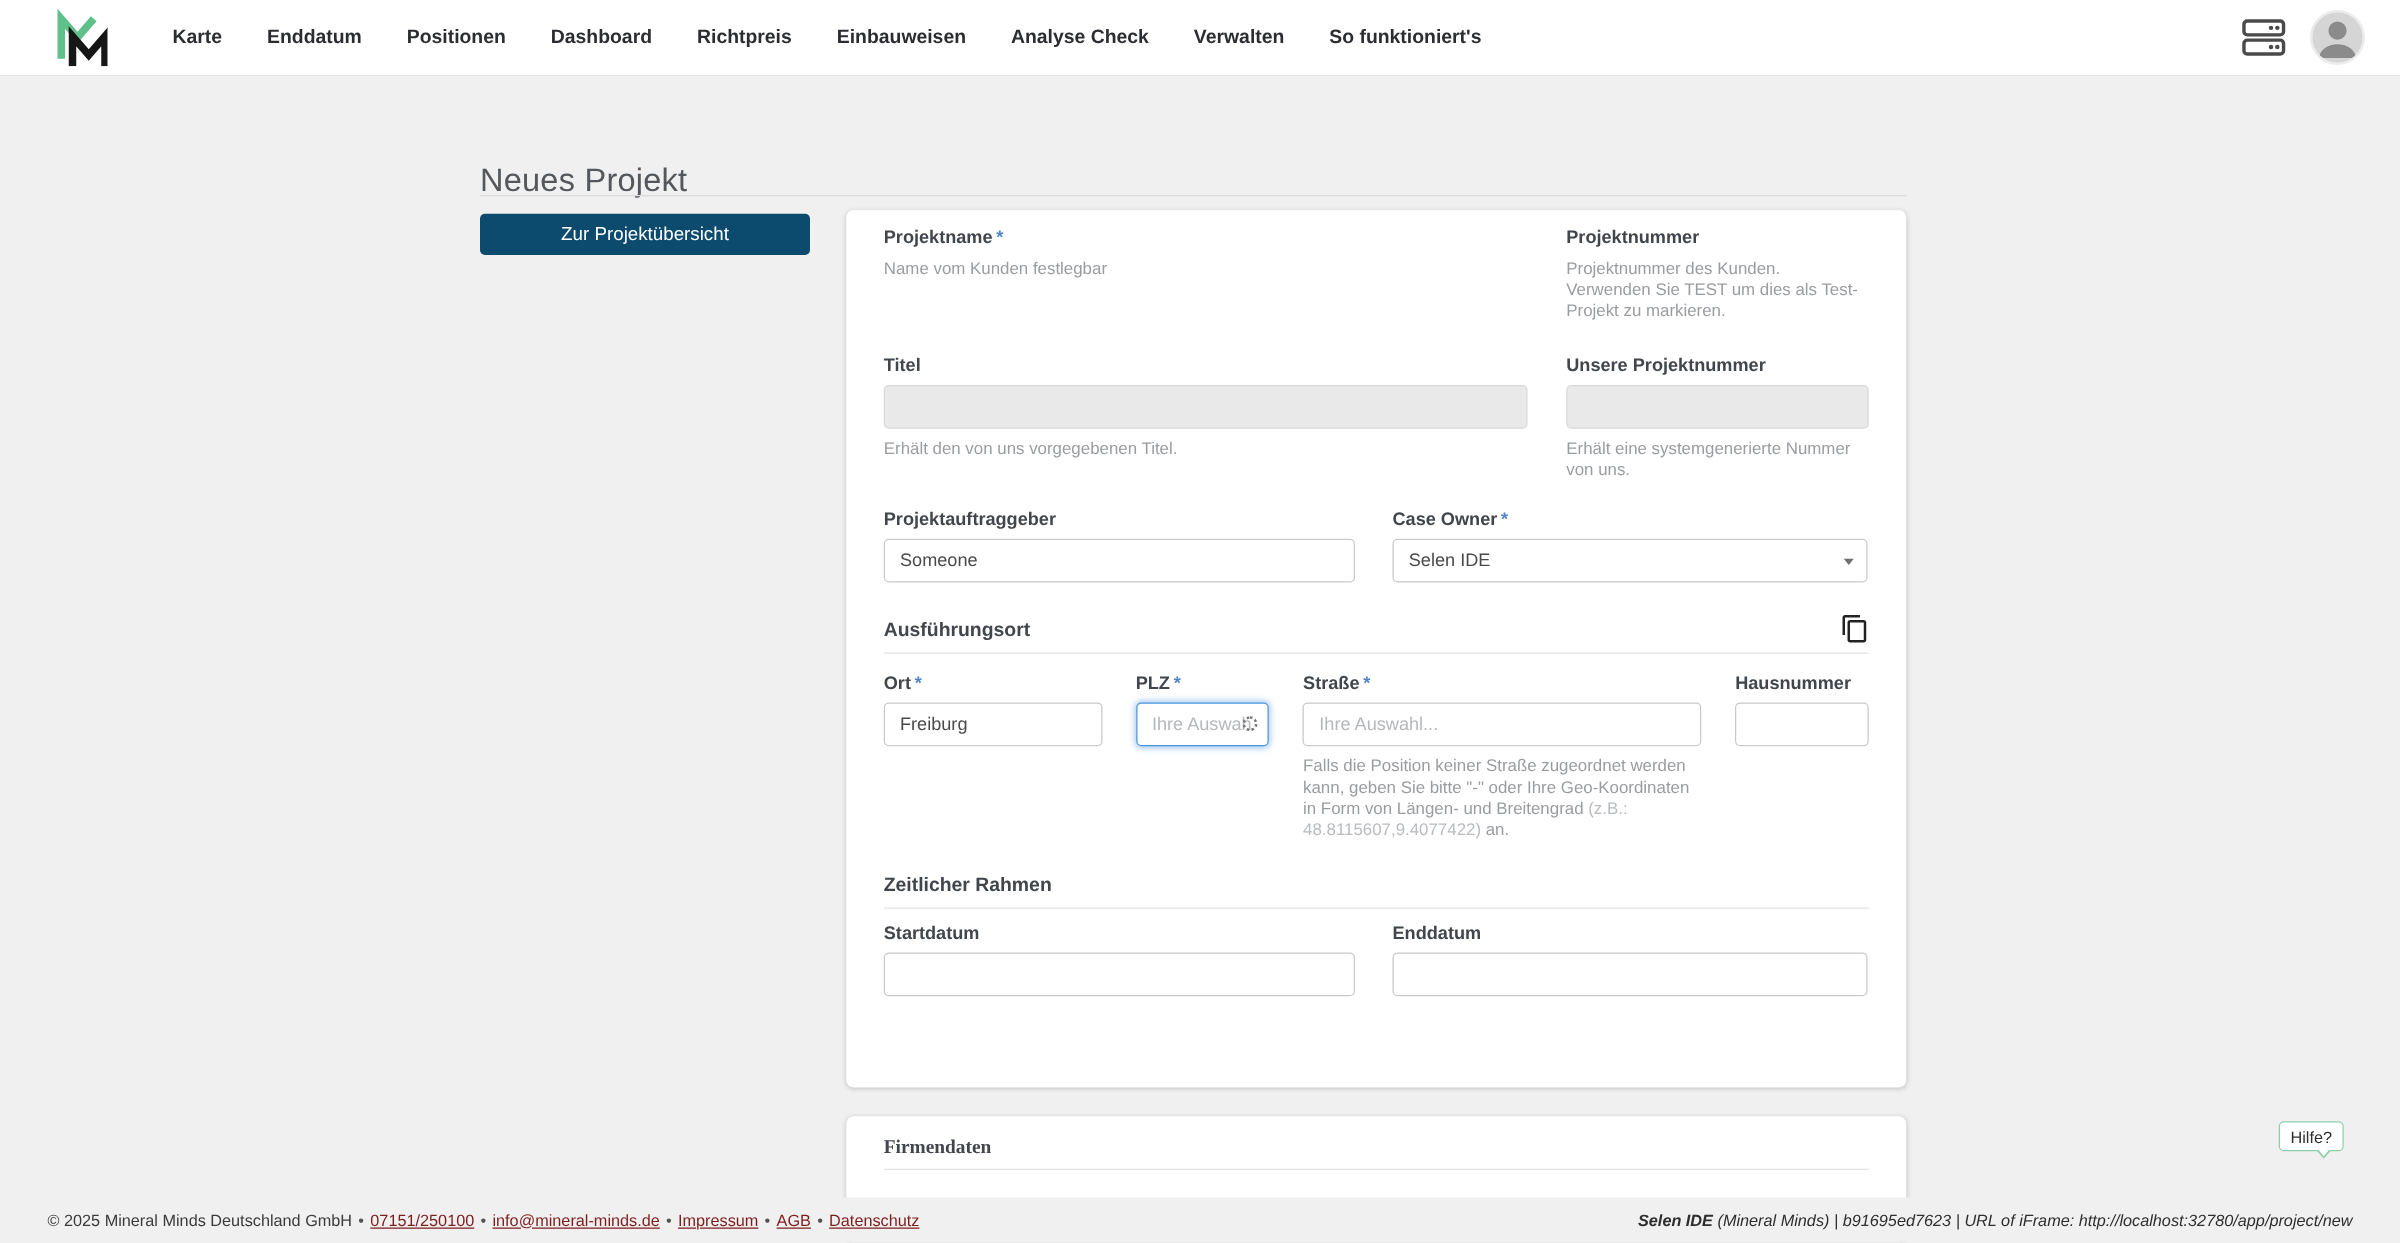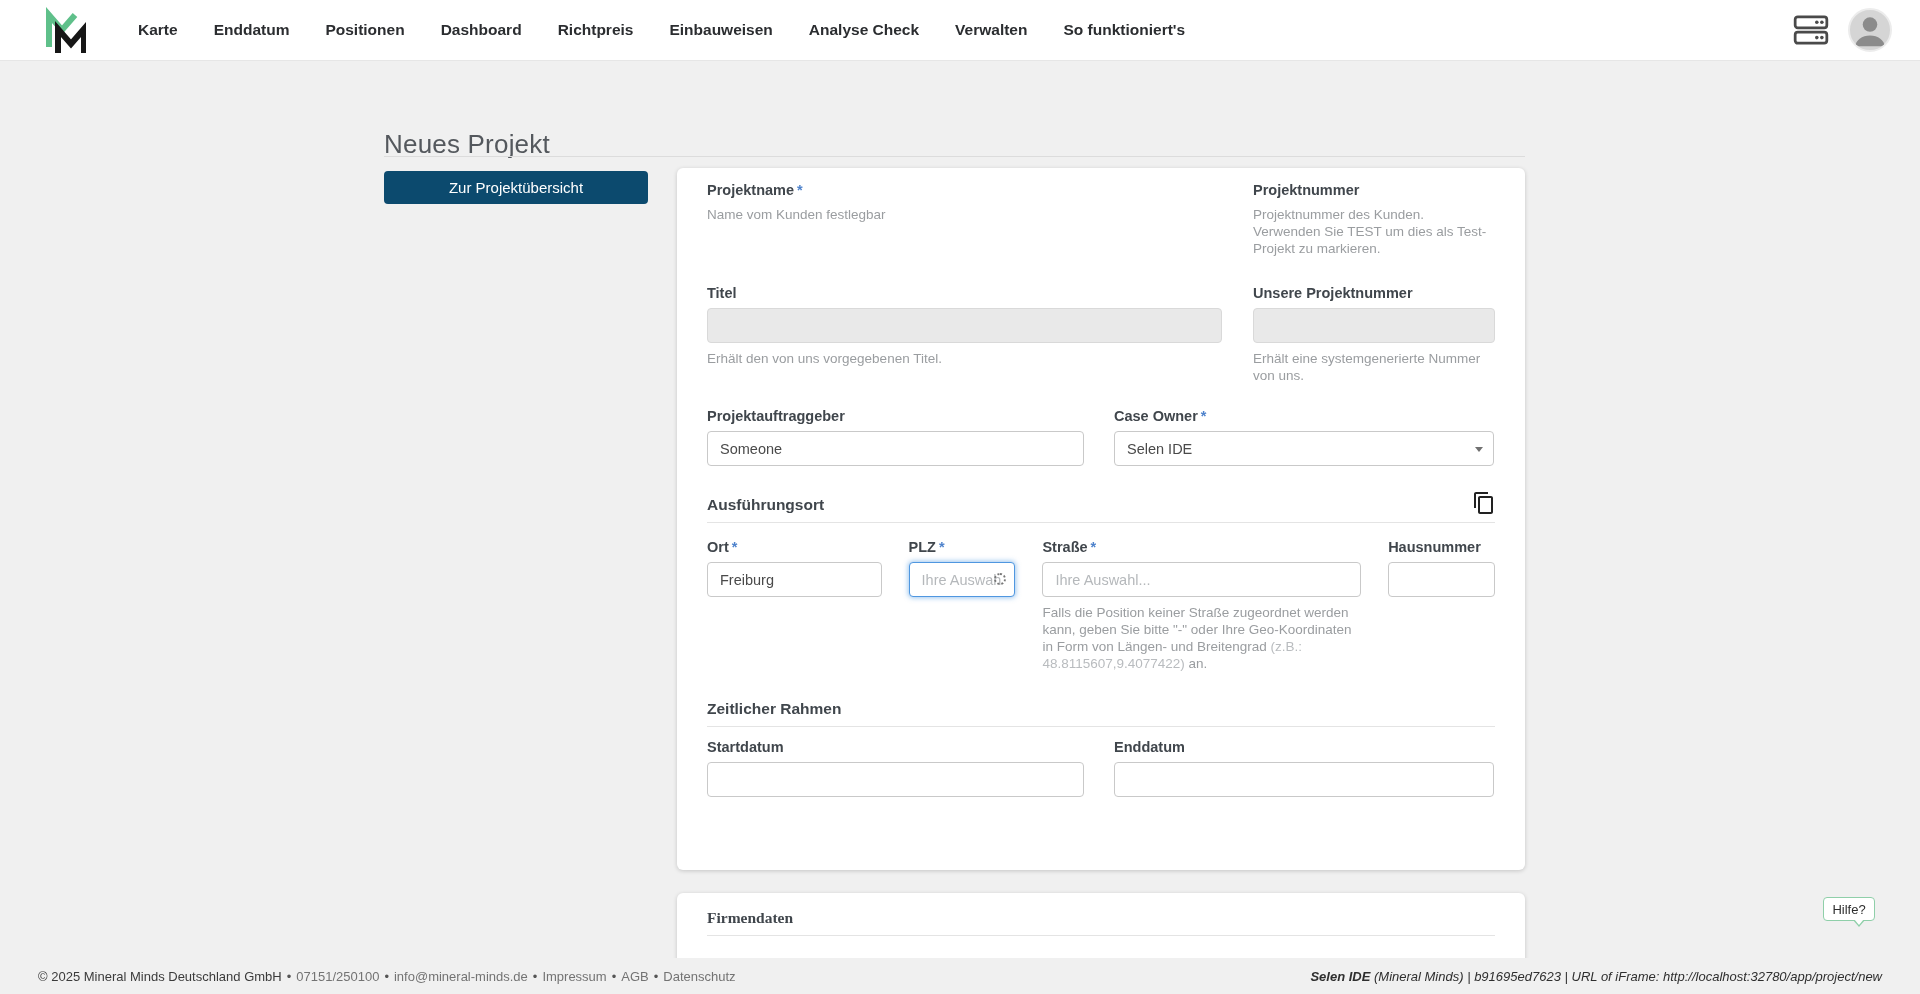--- a/index.html
+++ b/index.html
@@ -129,21 +129,21 @@
     border-top:6px solid #fff; z-index:1;
   }
 
   
   .footer {
     position:absolute; left:0; right:0; bottom:0; height:36px; background:#f0f0f0;
     display:flex; align-items:center; justify-content:space-between;
     padding:0 38px; font-size:13px; color:#3b3b3b; z-index:15;
   }
   .footer-left { display:flex; align-items:center; gap:5px; white-space:nowrap; }
-  .footer-link { color:#737373; cursor:pointer; }
+  .footer-link { color:#7f1d1d; text-decoration:underline; cursor:pointer; }
   .footer-sep { color:#555; }
   .footer-right { white-space:nowrap; color:#2e2e2e;font-style:italic; }
   .footer-right b { font-weight:700; }
 </style>
 </head>
 <body>
 
 <header class="navbar">
   <div class="logo">
     <svg width="42" height="46" viewBox="0 0 42 46">

